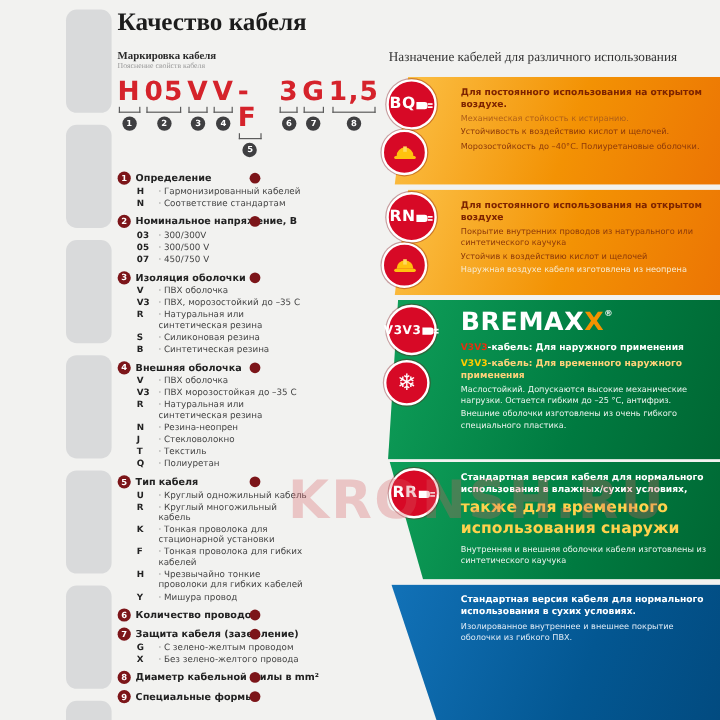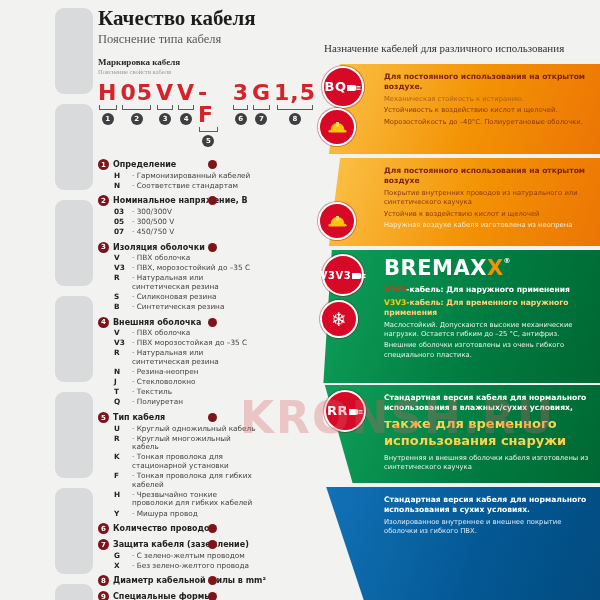--- a/index.html
+++ b/index.html
@@ -84,21 +84,20 @@
       <div class="tab"></div>
       <div class="tab"></div>
       <div class="tab"></div>
       <div class="tab"></div>
       <div class="tab"></div>
       <div class="tab"></div>
     </div>
 
   <div class="main-left">
     <h1 class="page-title">Качество кабеля</h1>
-    <div class="page-subtitle">Пояснение типа кабеля</div>
     <div class="mark-label">Маркировка кабеля</div>
     <div class="mark-sublabel">Пояснение свойств кабеля</div>
     <div class="marking" id="marking">
         <div class="mk-group">
           <div class="mk-text">H</div>
           <div class="mk-bracket"></div>
           <div class="mk-num">1</div>
         </div>
         <div class="mk-group">
           <div class="mk-text">05</div>
@@ -330,20 +329,28 @@
         </div>
       </div>
       <div class="banner-wrap orange" style="top: 158px; height: 88px;">
         <div class="banner-bg" style="clip-path: polygon(6.5% 0px, 100% 0px, 100% 100%, 2.5% 100%);"></div>
         <div class="banner-text">
           <div class="b-title">Для постоянного использования на открытом воздухе</div>
           <div class="b-line" style="color: rgb(141, 58, 10);">Покрытие внутренних проводов из натурального или синтетического каучука</div>
           <div class="b-line" style="color: rgb(141, 58, 10);">Устойчив к воздействию кислот и щелочей</div>
           <div class="b-line" style="color: rgb(246, 234, 208);">Наружная воздухе кабеля изготовлена из неопрена</div>
         </div>
+        <div class="badge" style="left: 0px; top: 2px;">
+          <div class="lbl">RN</div>
+          <div class="plug"><svg width="15" height="8" viewBox="0 0 15 8">
+              <path fill="#fff" d="M1 1h7a2.3 2.3 0 0 1 2.3 2.3v1.4A2.3 2.3 0 0 1 8 7H1z"></path>
+              <rect x="10.5" y="2" width="4" height="1.4" fill="#fff"></rect>
+              <rect x="10.5" y="4.6" width="4" height="1.4" fill="#fff"></rect>
+            </svg></div>
+        </div>
         <div class="badge2" style="left: -4px; top: 44px;">
           <svg width="21" height="15" viewBox="0 0 21 15">
             <path fill="#ffc20e" d="M3.5 10a7 7 0 0 1 14 0z"></path>
             <rect x="1.5" y="10" width="18" height="2.6" rx="1.3" fill="#ffc20e"></rect>
             <rect x="9" y="2" width="3" height="4.5" fill="#ffda5e"></rect>
           </svg>
         </div>
       </div>
       <div class="banner-wrap green" style="top: 250px; height: 133px;">
         <div class="banner-bg" style="clip-path: polygon(3.5% 0px, 100% 0px, 100% 100%, 0.5% 100%);"></div>

